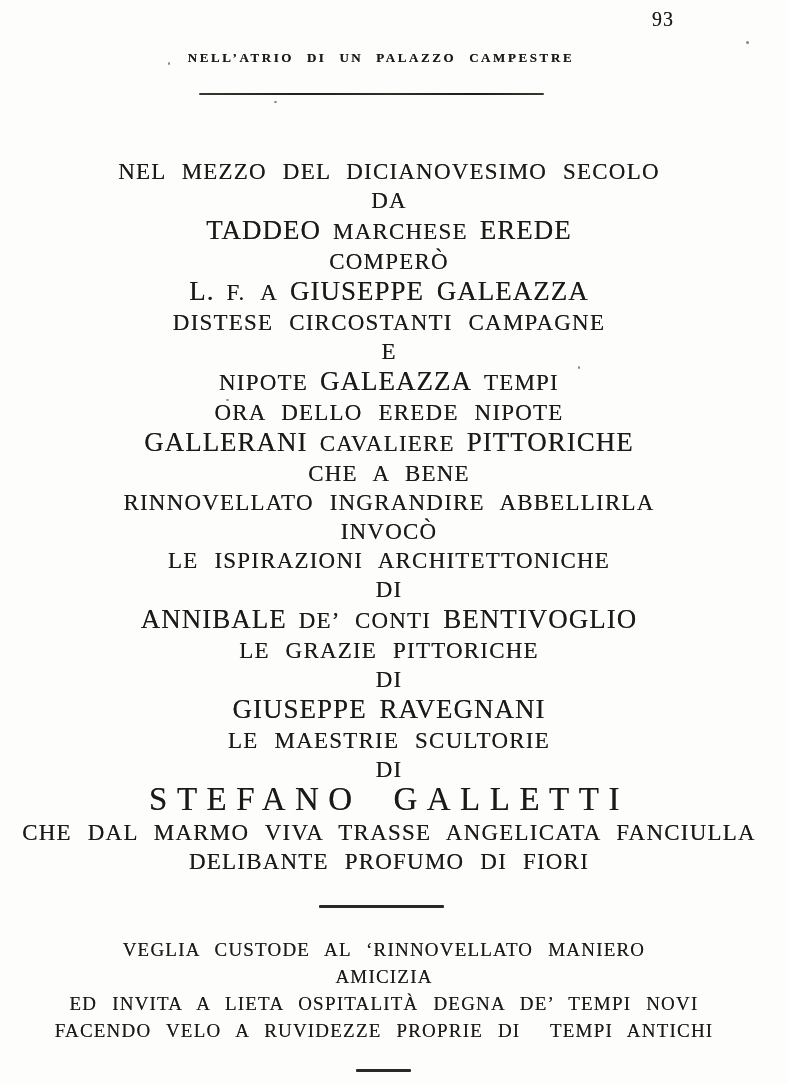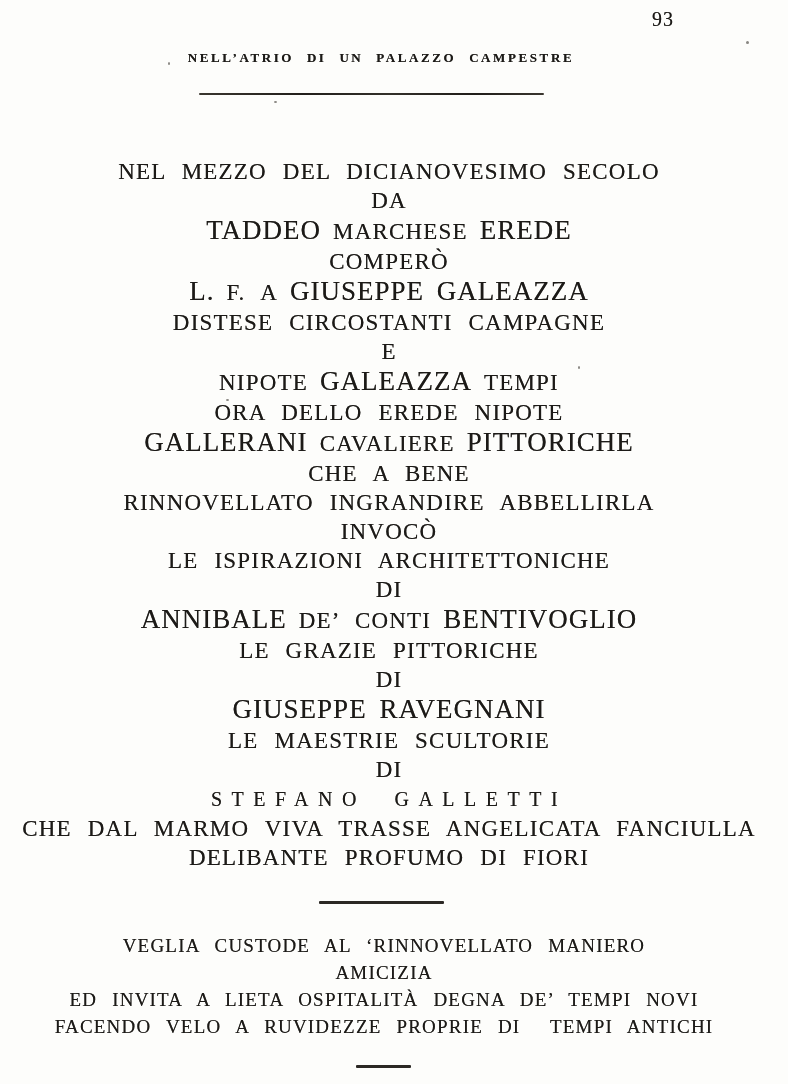--- a/index.html
+++ b/index.html
@@ -23,21 +23,21 @@
   .rule{background:#2b2824;margin:0 auto;border-radius:1px;}
   .rule-1{width:345px;height:2px;margin-top:27px;transform:translateX(-23px);
     background:linear-gradient(90deg,#3a362f 0%,#221f1b 30%,#33302a 55%,#201d19 80%,#3a362f 100%);}
   .rule-2{width:125px;height:3px;margin-top:28px;transform:translateX(-13px);}
   .rule-3{width:55px;height:3px;margin-top:25px;transform:translateX(-11px);}
   .inscription{margin-top:63px;text-align:center;transform:translateX(-5px);}
   .ins-line{line-height:27px;word-spacing:8px;white-space:nowrap;}
   .ins-line.has-xl{line-height:29px;}
   .t-md{font-size:23px;letter-spacing:1.2px;word-spacing:9px;}
   .t-xl{font-size:27px;letter-spacing:1px;word-spacing:5px;}
-  .t-xlsp{font-size:20px;letter-spacing:9.5px;word-spacing:14px;}
+  .t-xlsp{font-size:33px;letter-spacing:9.5px;word-spacing:14px;}
   .dedication{margin-top:28px;text-align:center;transform:translateX(-10px);}
   .ded-line{line-height:27px;font-size:19px;letter-spacing:1.2px;word-spacing:9px;white-space:nowrap;}
   .speck{position:absolute;background:rgba(40,36,30,0.55);border-radius:50%;}
   .speck.s1{left:746px;top:41px;width:3px;height:3px;}
   .speck.s2{left:168px;top:62px;width:2px;height:3px;}
   .speck.s3{left:274px;top:101px;width:3px;height:2px;}
   .speck.s4{left:578px;top:366px;width:2px;height:3px;}
   .speck.s5{left:226px;top:399px;width:3px;height:2px;}
 </style>
 </head>

